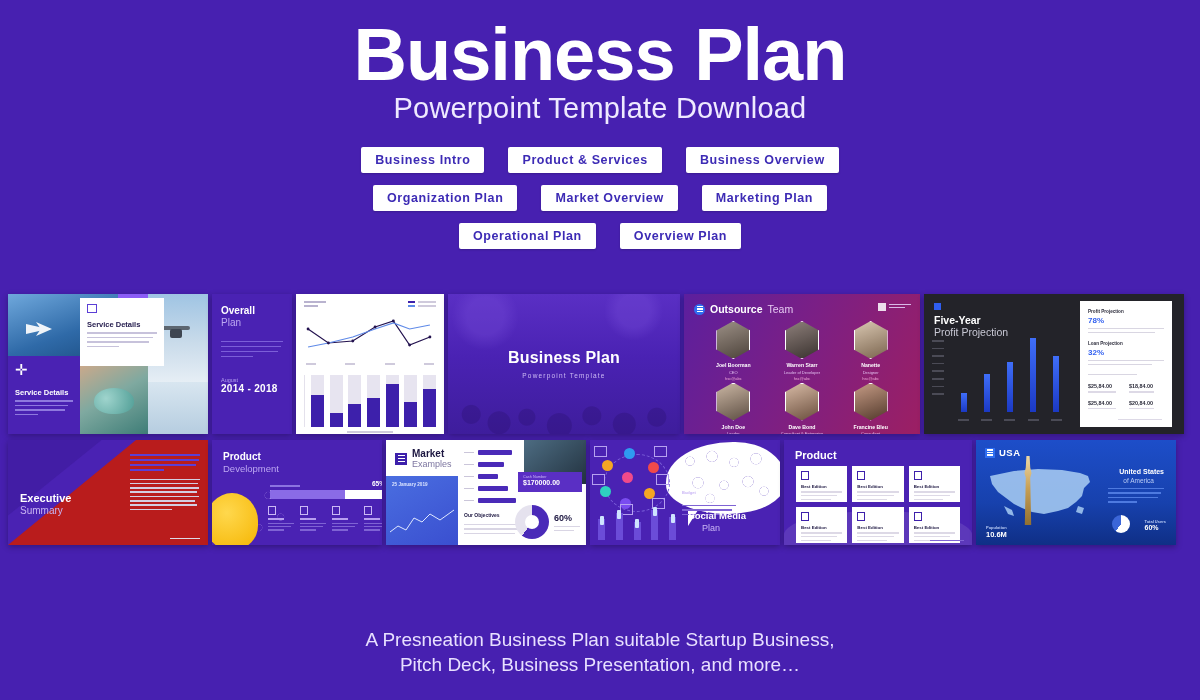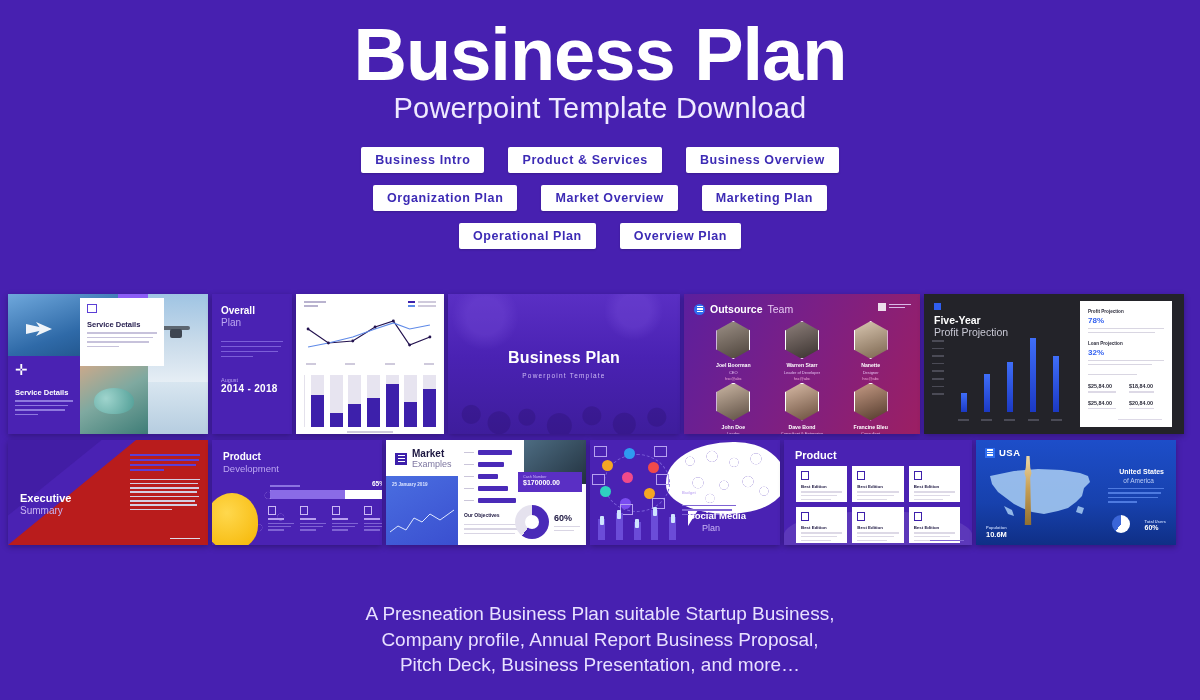--- a/index.html
+++ b/index.html
@@ -832,17 +832,16 @@
         <div class="us-pop">
           <b>Population</b>
           <s>10.6M</s>
         </div>
       </div>
     </div>
   </div>
 
   <div class="footer">
     <p>A Presneation Business Plan suitable Startup Business,</p>
-    <p>Company profile, Annual Report  Business Proposal,</p>
     <p>Pitch Deck, Business Presentation, and more…</p>
   </div>
 
 </div>
 
 </body></html>

